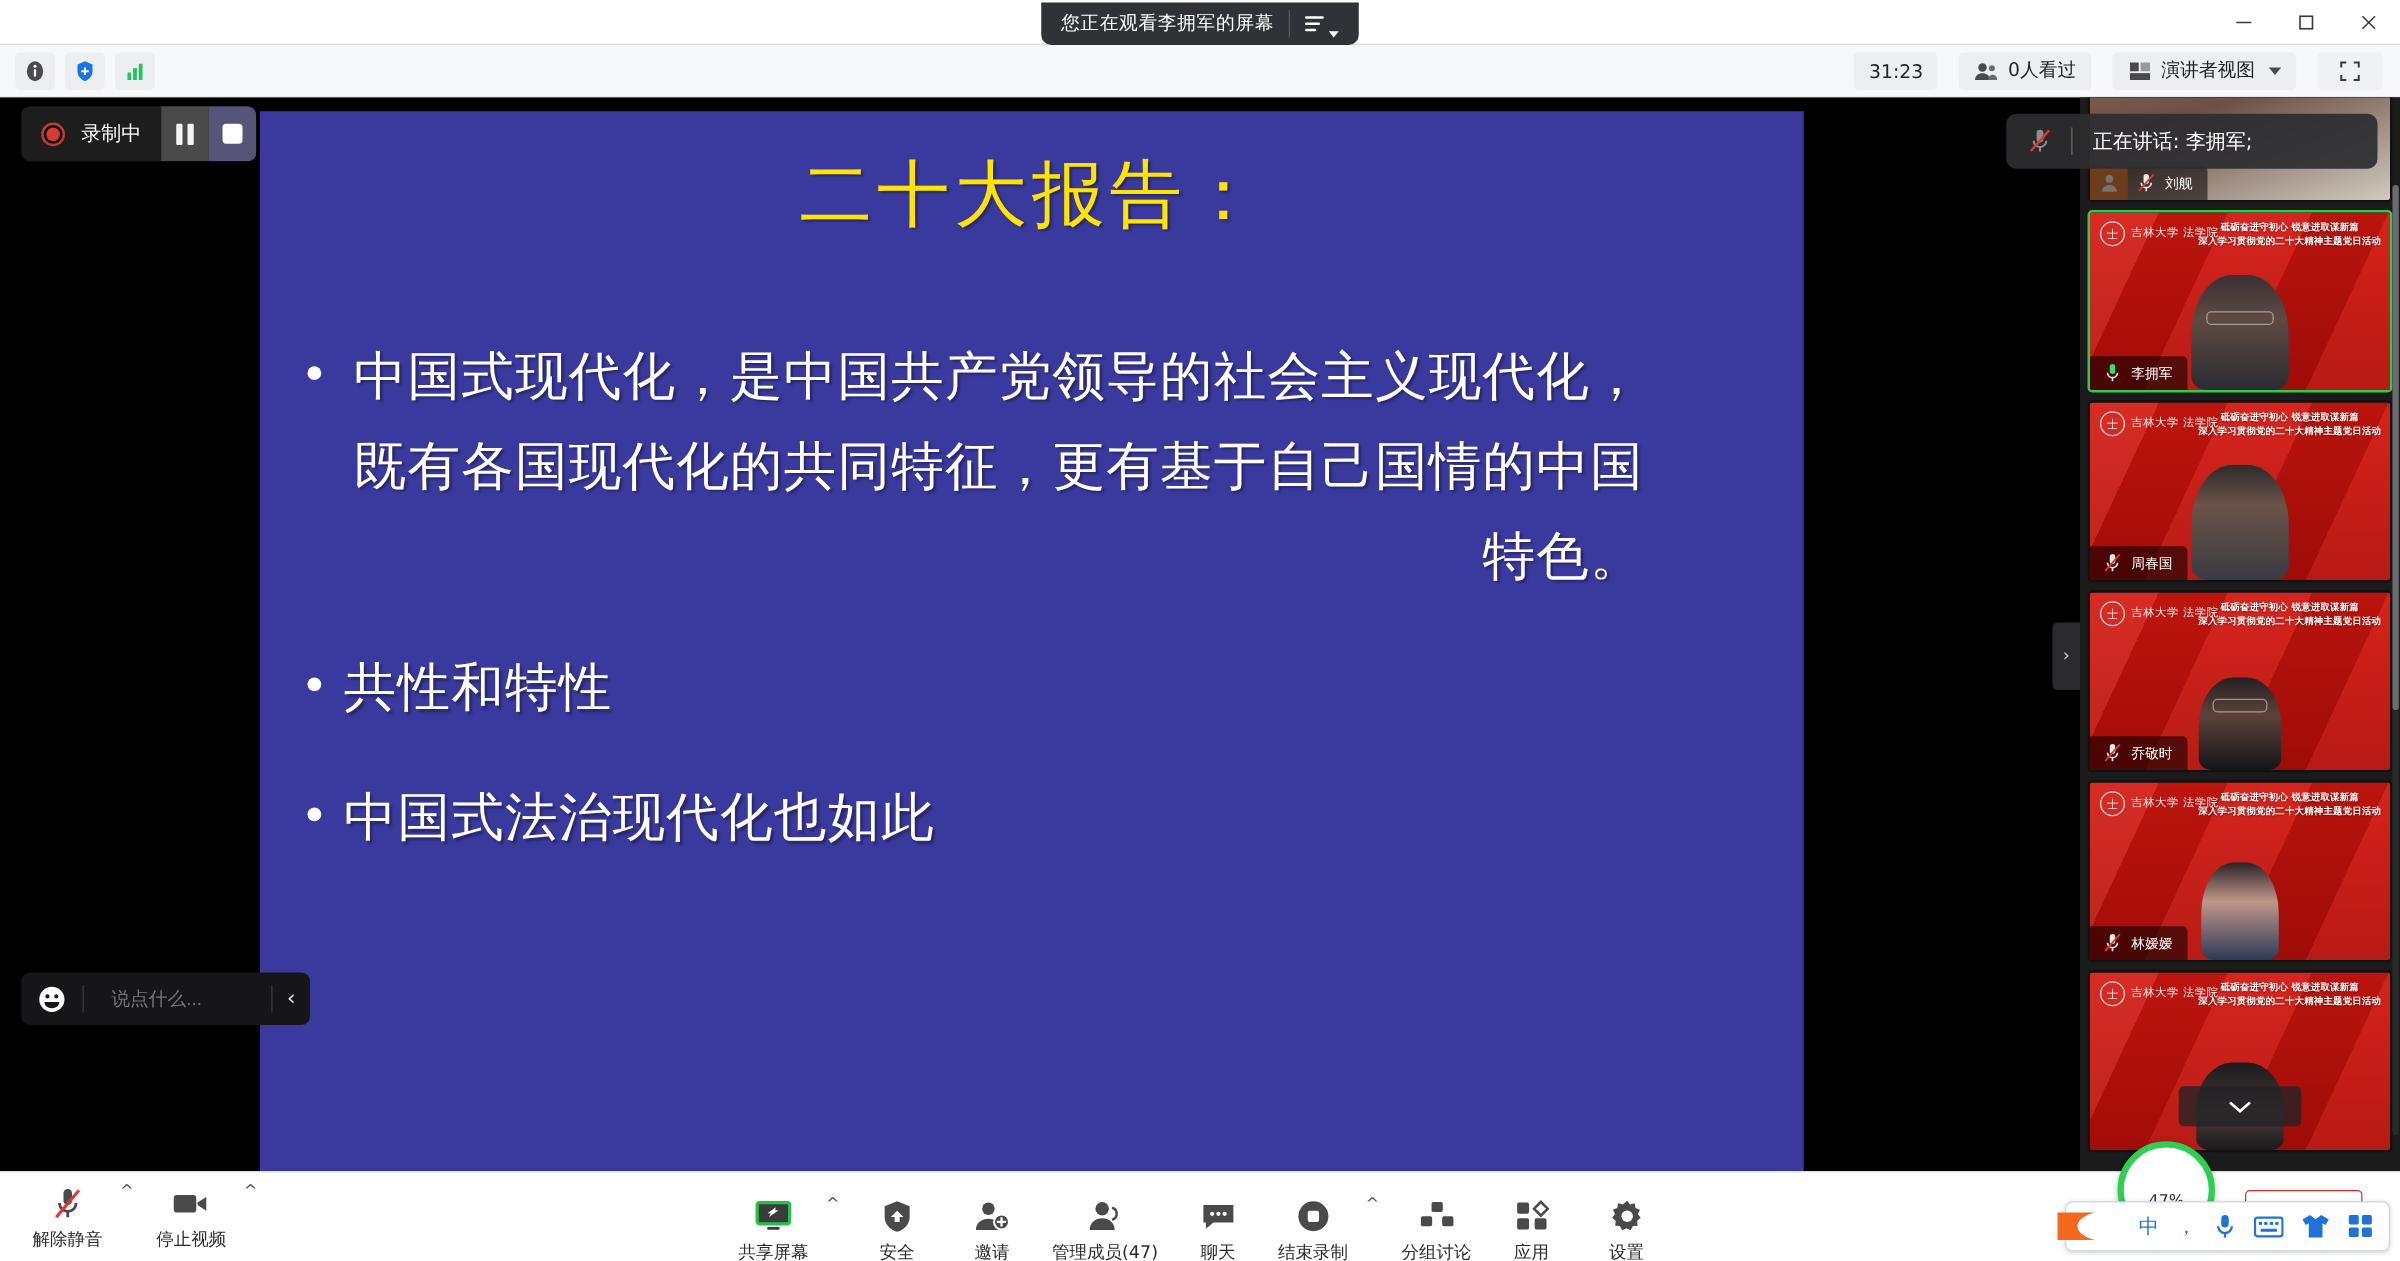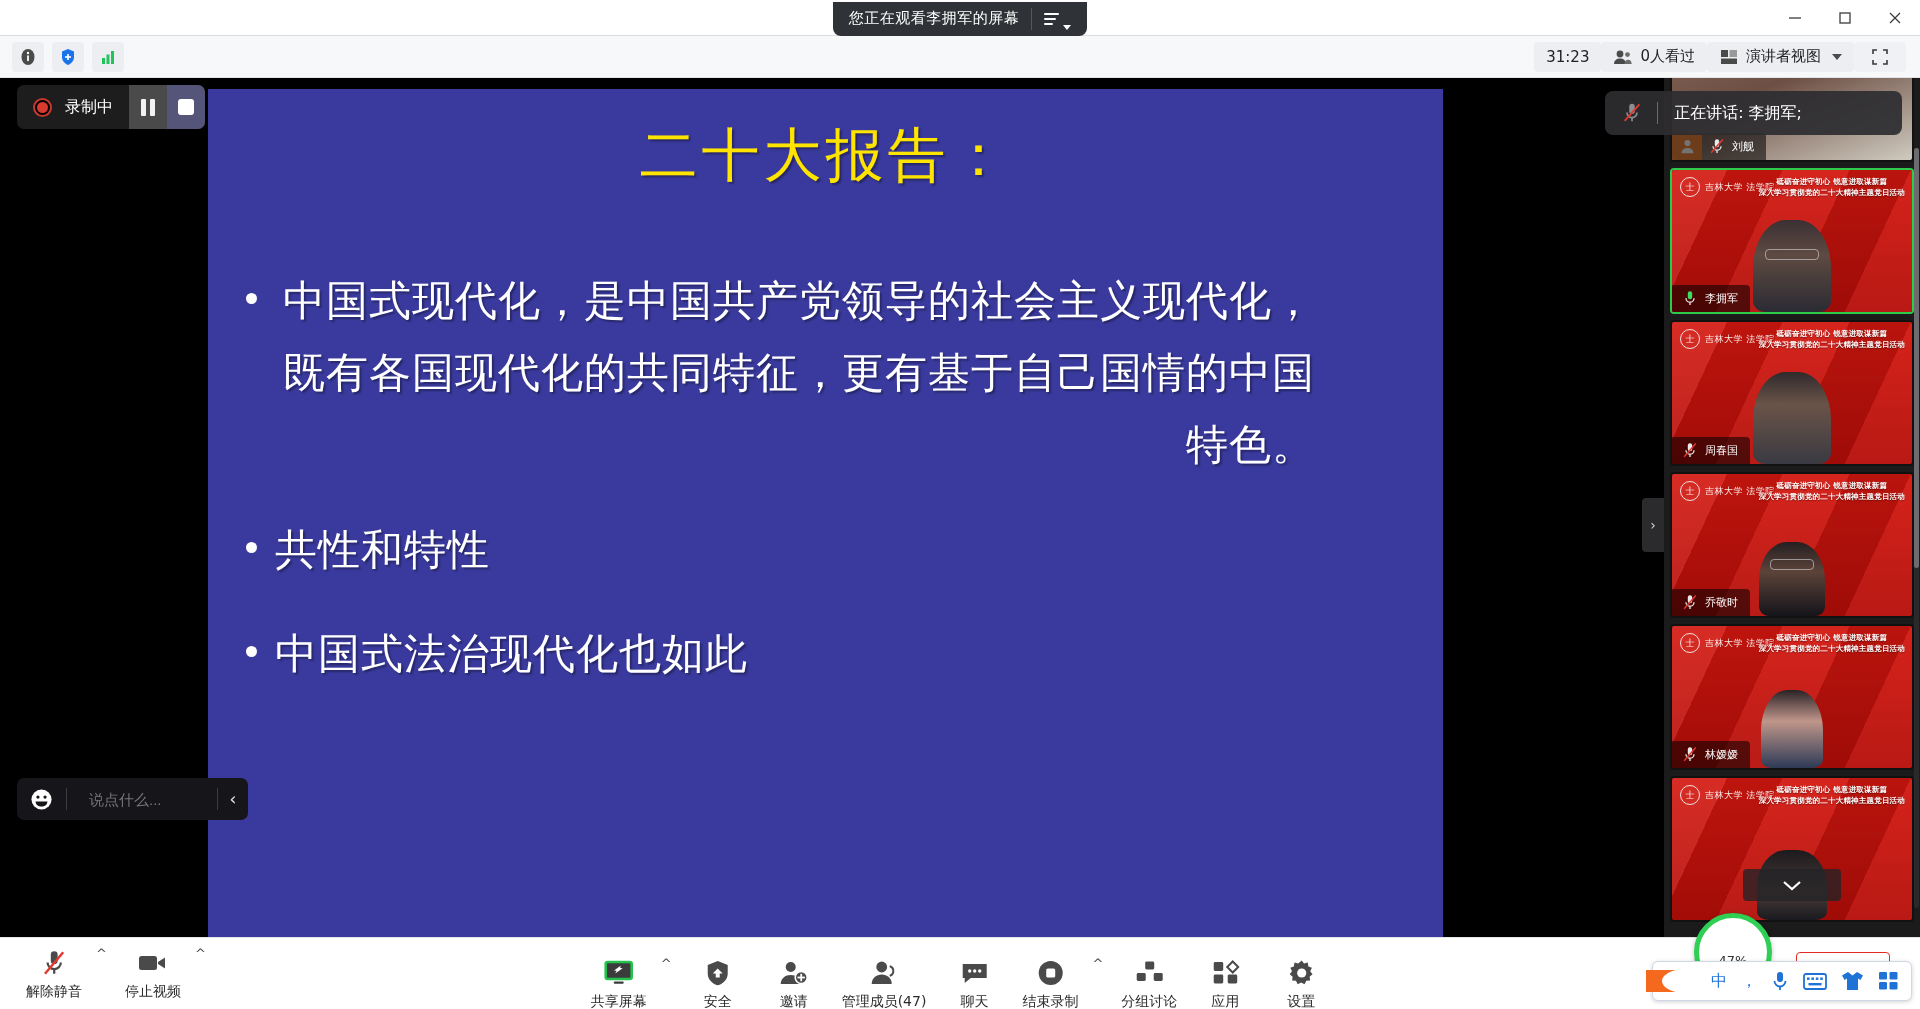--- a/index.html
+++ b/index.html
@@ -56,21 +56,21 @@
     position: absolute; left: 0; top: 36px; width: 1920px; height: 42px;
     background: #f7f8fa; border-bottom: 1px solid #e2e4e8;
     display: flex; align-items: center;
   }
   .subbar-left { display: flex; align-items: center; gap: 8px; padding-left: 12px; }
   .sb-icon {
     width: 32px; height: 30px; border-radius: 4px; background: #eceef2;
     display: flex; align-items: center; justify-content: center; cursor: pointer;
   }
   .subbar-right {
-    margin-left: auto; display: flex; align-items: flex-start; gap: 0; padding-right: 14px;
+    margin-left: auto; display: flex; align-items: flex-start; gap: 17px; padding-right: 14px;
   }
   .sb-chip {
     height: 30px; min-width: 52px; padding: 0 12px;
     background: #eceef2; border-radius: 4px;
     display: flex; align-items: center; justify-content: center; gap: 7px;
     font-size: 15px; color: #222; cursor: pointer; white-space: nowrap;
   }
   .sb-chip.plain { background: #f0f1f4; }
   .caret-dn {
     width: 0; height: 0;

